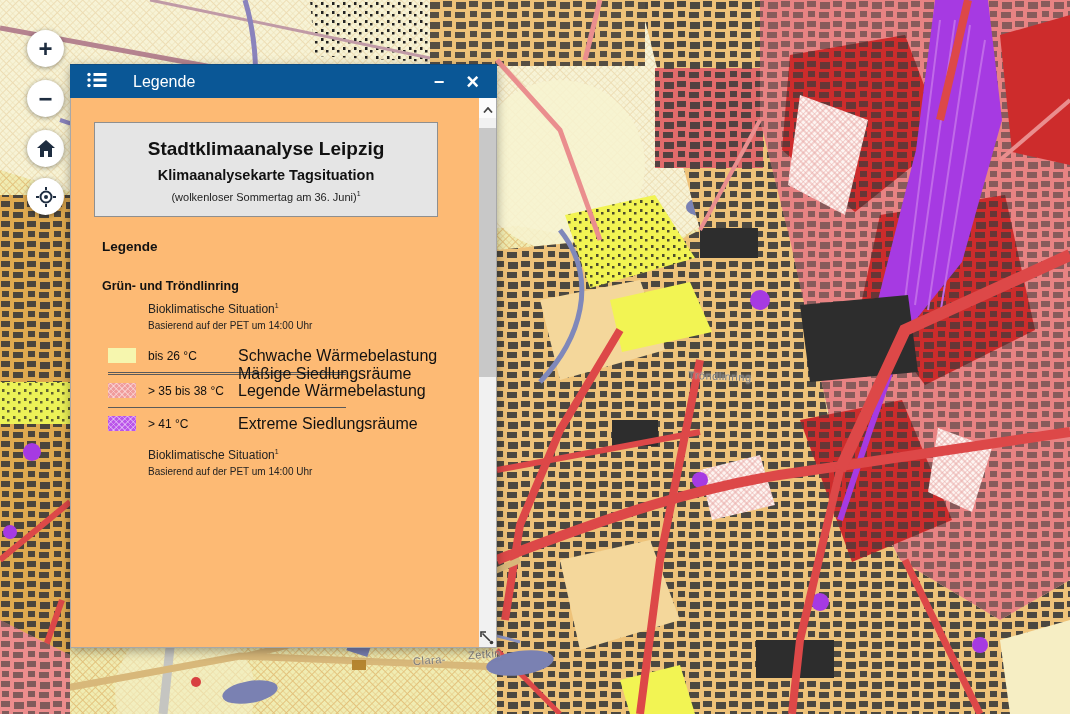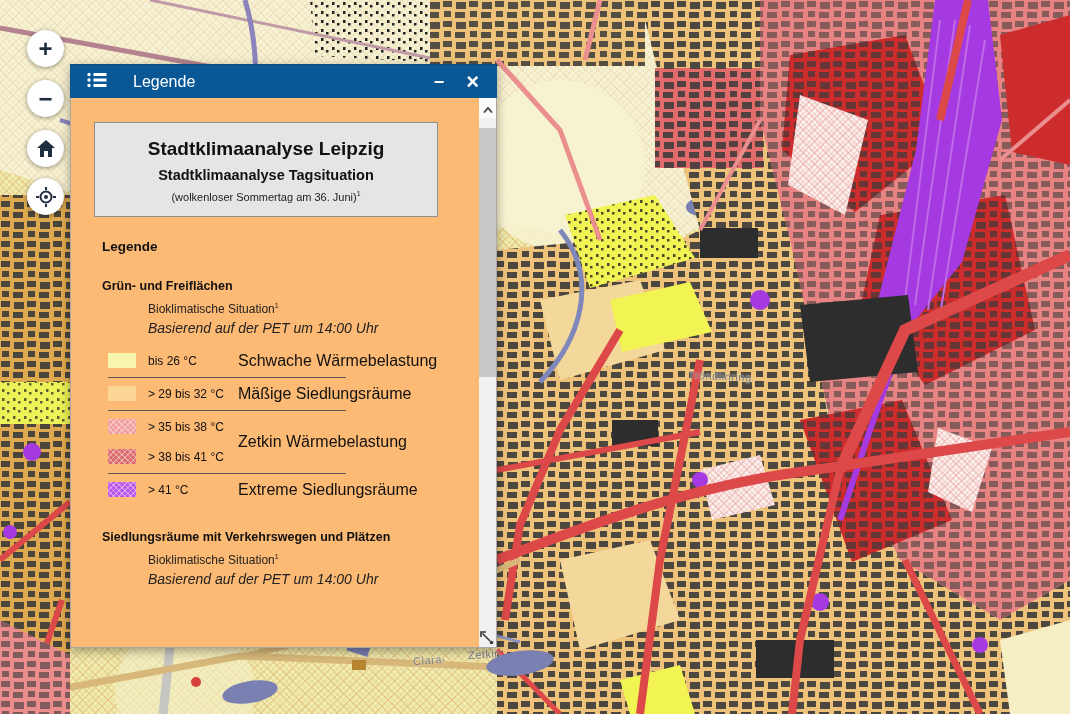--- a/index.html
+++ b/index.html
@@ -41,21 +41,21 @@
   
   #title-box { width:344px; background:#e5e5e5; border:1px solid #8f8f8f; text-align:center; padding:15px 8px 13px; }
   #title-box .t1 { font-size:19px; font-weight:bold; color:#111; }
   #title-box .t2 { font-size:14.5px; font-weight:bold; color:#111; margin-top:7px; }
   #title-box .t3 { font-size:11px; color:#222; margin-top:7px; }
   sup { font-size:7px; }
 
   .legend-h { font-size:13.5px; font-weight:bold; color:#111; margin:22px 0 0 8px; }
   .sec-h   { font-size:12.5px; font-weight:bold; color:#111; margin:25px 0 0 8px; }
   .sec-sub { font-size:12px; color:#222; margin:9px 0 0 54px; }
-  .sec-note{ font-size:14px; color:#222; margin:4px 0 0 54px;font-style:italic; }
+  .sec-note{ font-size:10px; color:#222; margin:4px 0 0 54px; }
   .groups  { margin-top:10px; }
   .lgroup  { position:relative; }
   .lrow    { display:flex; align-items:center; height:30px; }
   .swatch  { width:28px; height:15px; margin-left:14px; flex:0 0 auto; }
   .swatch.hatched { background-image:
       repeating-linear-gradient(45deg, rgba(255,255,255,.35) 0 1px, transparent 1px 4px),
       repeating-linear-gradient(-45deg, rgba(255,255,255,.35) 0 1px, transparent 1px 4px); }
   .lrow .lbl { font-size:12px; color:#111; margin-left:12px; }
   .group-lbl { position:absolute; left:144px; top:50%; transform:translateY(-50%); font-size:16px; color:#111; white-space:nowrap; }
   .sep { width:238px; border-top:1px solid #5a5a5a; margin:1px 0 1px 14px; }
@@ -241,66 +241,57 @@
       </button>
       <span class="win-title">Legende</span>
       <button class="hdr-btn" id="min-btn">−</button>
       <button class="hdr-btn" id="close-btn">×</button>
     </div>
 
     <div id="legend-body">
       <div id="legend-content">
         <div id="title-box">
           <div class="t1">Stadtklimaanalyse Leipzig</div>
-          <div class="t2">Stadtklimaanalyse Tagsituation</div>
+          <div class="t2">Klimaanalysekarte Tagsituation</div>
           <div class="t3"><span>(wolkenloser Sommertag am 36. Juni)</span><sup>1</sup></div>
         </div>
         <div class="legend-h">Legende</div>
         <div id="sections">
-            <div class="sec-h">Grün- und Freiflächen</div>
+            <div class="sec-h">Grün- und Tröndlinring</div>
             <div class="sec-sub">Bioklimatische Situation<sup>1</sup></div>
             <div class="sec-note">Basierend auf der PET um 14:00 Uhr</div>
             <div class="groups">
               <div class="lgroup">
                 <div class="lrow">
                   <span class="swatch" style="background-color: rgb(246, 246, 174);"></span>
                   <span class="lbl">bis 26 °C</span>
                 </div>
                 <span class="group-lbl">Schwache Wärmebelastung</span>
               </div>
               <div class="sep"></div>
               <div class="lgroup">
-                <div class="lrow">
-                  <span class="swatch" style="background-color: rgb(251, 214, 148);"></span>
-                  <span class="lbl">&gt; 29 bis 32 °C</span>
-                </div>
                 <span class="group-lbl">Mäßige Siedlungsräume</span>
               </div>
               <div class="sep"></div>
               <div class="lgroup">
                 <div class="lrow">
                   <span class="swatch hatched" style="background-color: rgb(240, 156, 156);"></span>
                   <span class="lbl">&gt; 35 bis 38 °C</span>
                 </div>
-                <div class="lrow">
-                  <span class="swatch hatched" style="background-color: rgb(220, 106, 106);"></span>
-                  <span class="lbl">&gt; 38 bis 41 °C</span>
-                </div>
-                <span class="group-lbl">Zetkin Wärmebelastung</span>
+                <span class="group-lbl">Legende Wärmebelastung</span>
               </div>
               <div class="sep"></div>
               <div class="lgroup">
                 <div class="lrow">
                   <span class="swatch hatched" style="background-color: rgb(186, 85, 234);"></span>
                   <span class="lbl">&gt; 41 °C</span>
                 </div>
                 <span class="group-lbl">Extreme Siedlungsräume</span>
               </div>
             </div>
-            <div class="sec-h">Siedlungsräume mit Verkehrswegen und Plätzen</div>
             <div class="sec-sub">Bioklimatische Situation<sup>1</sup></div>
             <div class="sec-note">Basierend auf der PET um 14:00 Uhr</div>
           </div>
       </div>
 
       <div id="scrollbar">
         <button id="scroll-up">
           <span>
             <svg width="10" height="6" viewBox="0 0 10 6">
                 <path d="M1 5.5 L5 1 L9 5.5" fill="none" stroke="#444" stroke-width="1.8"></path>

